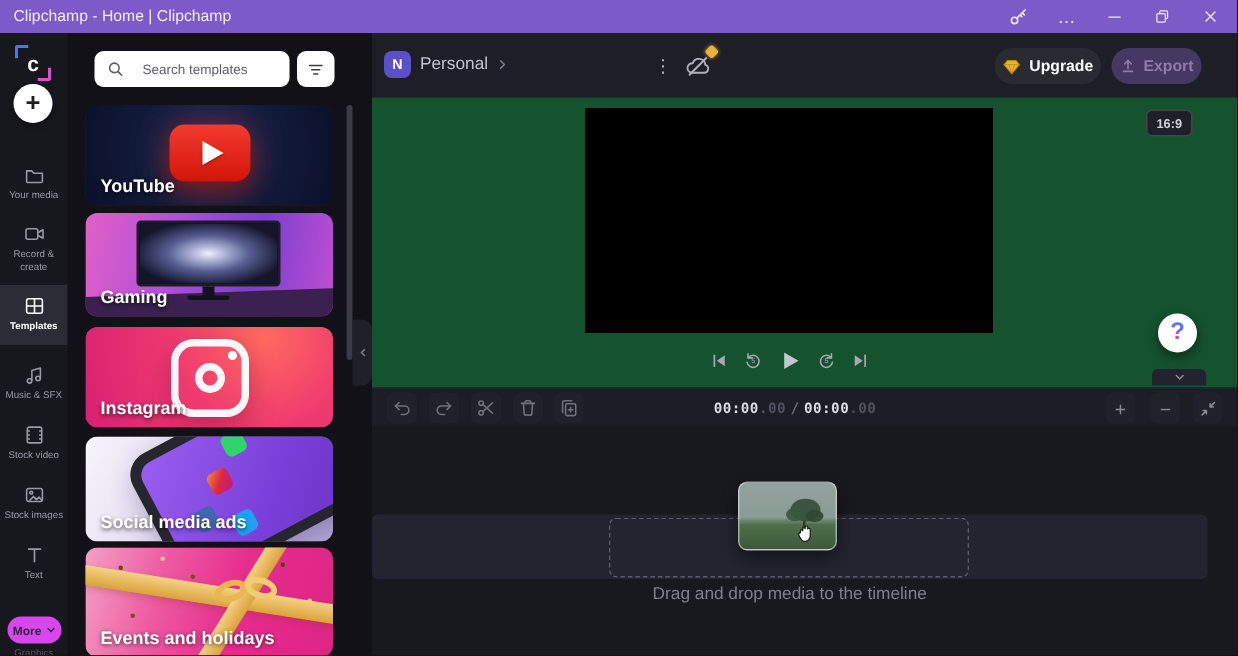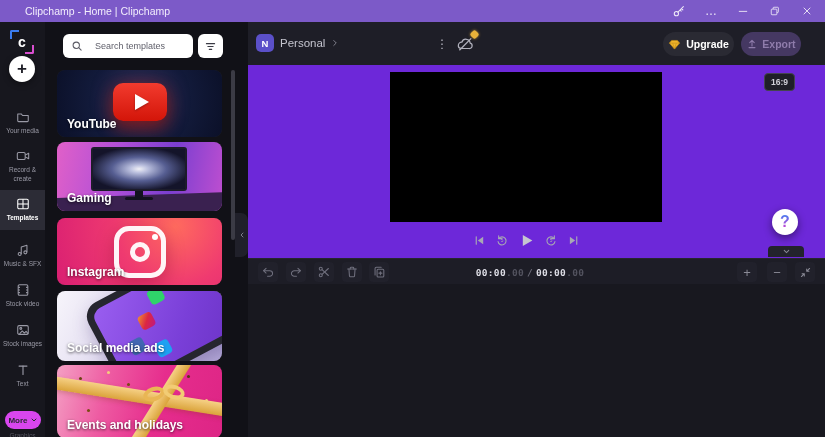--- a/index.html
+++ b/index.html
@@ -2,21 +2,21 @@
 <html><head>
 <meta charset="utf-8">
 <style>
   * { margin:0; padding:0; box-sizing:border-box; }
   html,body { background:#101014; }
   body { font-family:"Liberation Sans", sans-serif; }
   .app { position:relative; width:825px; height:437px; overflow:hidden; background:#18181f; }
 
   
   .titlebar { position:absolute; left:0; top:0; width:825px; height:22px; background:#7c5ac8; display:flex; align-items:center; }
-  .tb-title { margin-left:25px; font-size:10.5px; color:#f2edfc; }
+  .tb-title { margin-left:9px; font-size:10.5px; color:#f2edfc; }
   .tb-right { position:absolute; right:4px; top:0; height:22px; display:flex; align-items:center; gap:4px; }
   .tb-btn { width:28px; height:22px; display:flex; align-items:center; justify-content:center; color:#efeaf8; font-size:12px; }
   .tb-btn svg { display:block; }
 
   
   .rail { position:absolute; left:0; top:22px; width:45px; height:415px; background:#17171e; overflow:hidden; z-index:3; }
   .logo { position:absolute; left:10px; top:8px; width:24px; height:24px; }
   .logo .br1 { position:absolute; left:0; top:0; width:9px; height:9px; border-left:2.5px solid #3b7df0; border-top:2.5px solid #3b7df0; border-radius:2px 0 0 0; }
   .logo .br2 { position:absolute; right:0; bottom:0; width:9px; height:9px; border-right:2.5px solid #d94fd0; border-bottom:2.5px solid #d94fd0; border-radius:0 0 2px 0; }
   .logo .lt { position:absolute; left:0; top:0; width:24px; height:24px; display:flex; align-items:center; justify-content:center; color:#ffffff; font-weight:bold; font-size:14px; }
@@ -79,21 +79,21 @@
   .avatar { position:absolute; left:8px; top:12px; width:18px; height:18px; border-radius:5px; background:#5b50c9; color:#fff; font-size:9.5px; font-weight:bold; display:flex; align-items:center; justify-content:center; }
   .ws-name { position:absolute; left:32px; top:15px; font-size:11.5px; color:#c4c4ce; }
   .bc-chev { position:absolute; left:82px; top:15px; color:#7e7e8a; display:flex; }
   .proj-title { position:absolute; left:94px; top:9px; height:25px; padding:0 10px; background:#2a2a33; border-radius:4px; color:#fff; font-size:11px; font-weight:bold; display:flex; align-items:center; }
   .kebab { position:absolute; left:186px; top:9px; width:16px; height:25px; color:#b8b8c2; font-size:12px; display:flex; align-items:center; justify-content:center; }
   .cloud-btn { position:absolute; left:204px; top:10px; width:26px; height:24px; color:#b0b0bc; display:flex; align-items:center; justify-content:center; }
   .cloud-badge { position:absolute; right:0px; top:-1px; width:7px; height:7px; background:#e8b23a; border-radius:2px; transform:rotate(45deg); box-shadow:0 0 3px rgba(232,178,58,.8); }
   .upgrade-btn { position:absolute; left:415px; top:10px; width:71px; height:24px; border-radius:12px; background:#2a2a33; color:#ffffff; font-size:10.5px; font-weight:bold; display:flex; align-items:center; justify-content:center; gap:5px; }
   .export-btn { position:absolute; left:493px; top:10px; width:60px; height:24px; border-radius:12px; background:#453862; color:#8f7cab; font-size:10.5px; font-weight:bold; display:flex; align-items:center; justify-content:center; gap:4px; }
 
-  .preview { position:absolute; left:0; top:43px; width:577px; height:193px; background:#6d28d9; }
+  .preview { position:absolute; left:0; top:43px; width:577px; height:193px; background:#14532d; }
   .canvas { position:absolute; left:142px; top:7px; width:272px; height:150px; background:#000; }
   .ratio-badge { position:absolute; left:516px; top:8px; width:31px; height:18px; background:#1f1f28; border:1.5px solid #44444f; border-radius:4px; color:#d0d0d8; font-size:8.5px; font-weight:bold; display:flex; align-items:center; justify-content:center; }
   .transport { position:absolute; left:142px; top:164px; width:272px; height:22px; display:flex; align-items:center; justify-content:center; gap:9px; color:#a8a8b4; }
   .transport .tbtn { display:flex; align-items:center; justify-content:center; }
   .help-btn { position:absolute; left:524px; top:144px; width:26px; height:26px; border-radius:50%; background:#ffffff; box-shadow:0 3px 8px rgba(0,0,0,.45); display:flex; align-items:center; justify-content:center; }
   .help-q { font-size:16px; font-weight:bold; background:linear-gradient(180deg,#4a7df0 10%, #d43bd0 90%); -webkit-background-clip:text; background-clip:text; color:transparent; }
   .collapse-pill { position:absolute; left:520px; top:181px; width:36px; height:11px; background:#23232d; border-radius:4px 4px 0 0; display:flex; align-items:center; justify-content:center; color:#8a8a96; }
 
   .toolbar { position:absolute; left:0; top:236px; width:684px; height:26px; background:#1d1d26; border-top:1px solid #26262f; }
   .ibtn { position:absolute; top:3px; width:20px; height:20px; border-radius:4px; background:#21212b; display:flex; align-items:center; justify-content:center; color:#70707e; }
@@ -426,15 +426,32 @@
       <span class="ibtn right" style="left:489px; font-size:13px;">+</span>
       <span class="ibtn right" style="left:519px; font-size:13px;">−</span>
       <span class="ibtn right" style="left:547px">
         <svg width="13" height="13" viewBox="0 0 16 16" fill="none" stroke="currentColor" stroke-width="1.3" stroke-linecap="round" stroke-linejoin="round">
             <path d="M13 3 L9.5 6.5 M9.5 3.8 v2.7 h2.7"></path>
             <path d="M3 13 L6.5 9.5 M6.5 12.2 V9.5 H3.8"></path>
           </svg>
       </span>
     </div>
 
+    <div class="timeline">
+      <div class="track-strip"></div>
+      <div class="drop-zone"></div>
+      <div class="drag-thumb">
+        <svg width="66" height="46" viewBox="0 0 66 46">
+          <rect x="0" y="0" width="66" height="27" fill="#9fb0ad" opacity="0.25"></rect>
+          <line x1="42" y1="36" x2="43.5" y2="24" stroke="#2c3f2c" stroke-width="1.6"></line>
+          <ellipse cx="44" cy="18" rx="10" ry="7.5" fill="#35523a" opacity="0.92"></ellipse>
+          <ellipse cx="37" cy="21" rx="6" ry="4.5" fill="#3b5a40" opacity="0.9"></ellipse>
+          <ellipse cx="50" cy="22" rx="6" ry="4" fill="#30492f" opacity="0.9"></ellipse>
+        </svg>
+      </div>
+      <svg class="grab-cursor" viewBox="0 0 16 16">
+        <path d="M4.4 9.6 c-.7-1.5-.3-2.4.6-2.4 l0-1.1 c0-.9 1.3-.9 1.3 0 l.1-1.3 c.1-.9 1.4-.8 1.4.1 l.1-1.1 c.1-.9 1.4-.8 1.4.1 l0 1.1 c.5-.7 1.5-.4 1.5.5 l0 3.3 c0 1.6-.6 2.7-1.7 3.2 c-1.4.6-3 .2-3.7-.9 z" fill="#ffffff" stroke="#1a1a1a" stroke-width="0.7" stroke-linejoin="round"></path>
+      </svg>
+      <div class="tl-hint">Drag and drop media to the timeline</div>
+    </div>
   </div>
 
 </div>
 
 </body></html>

